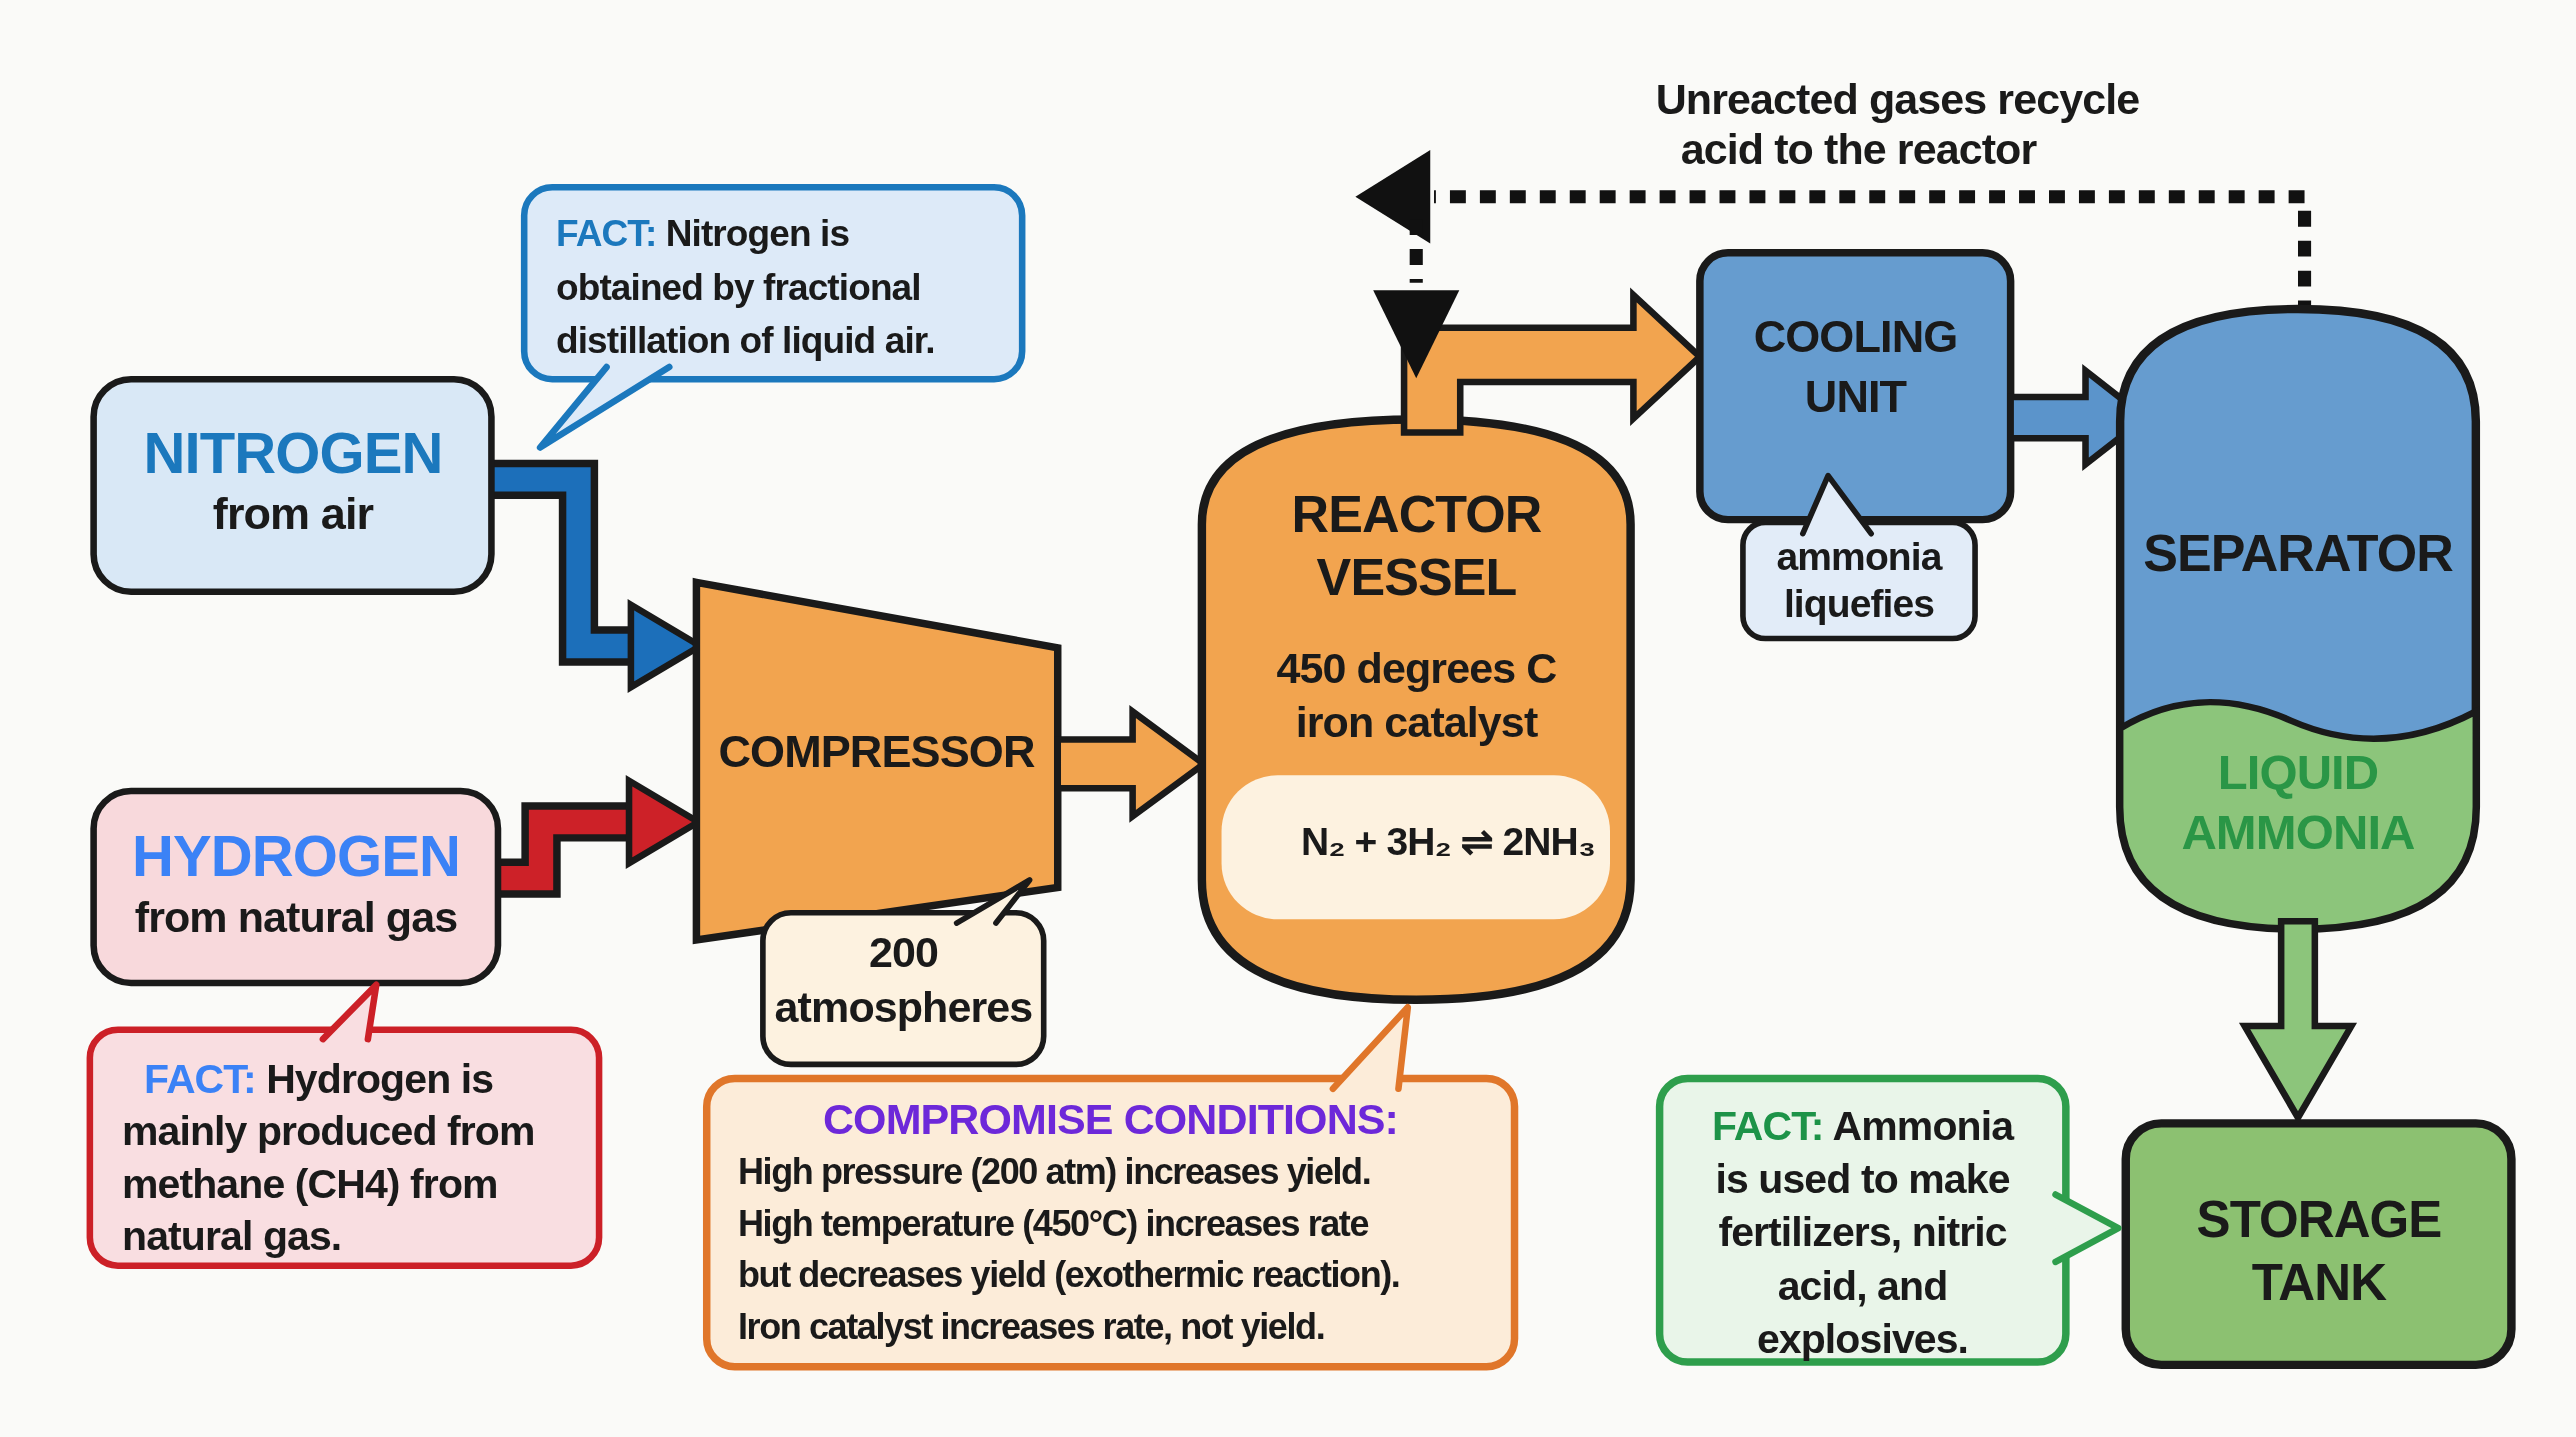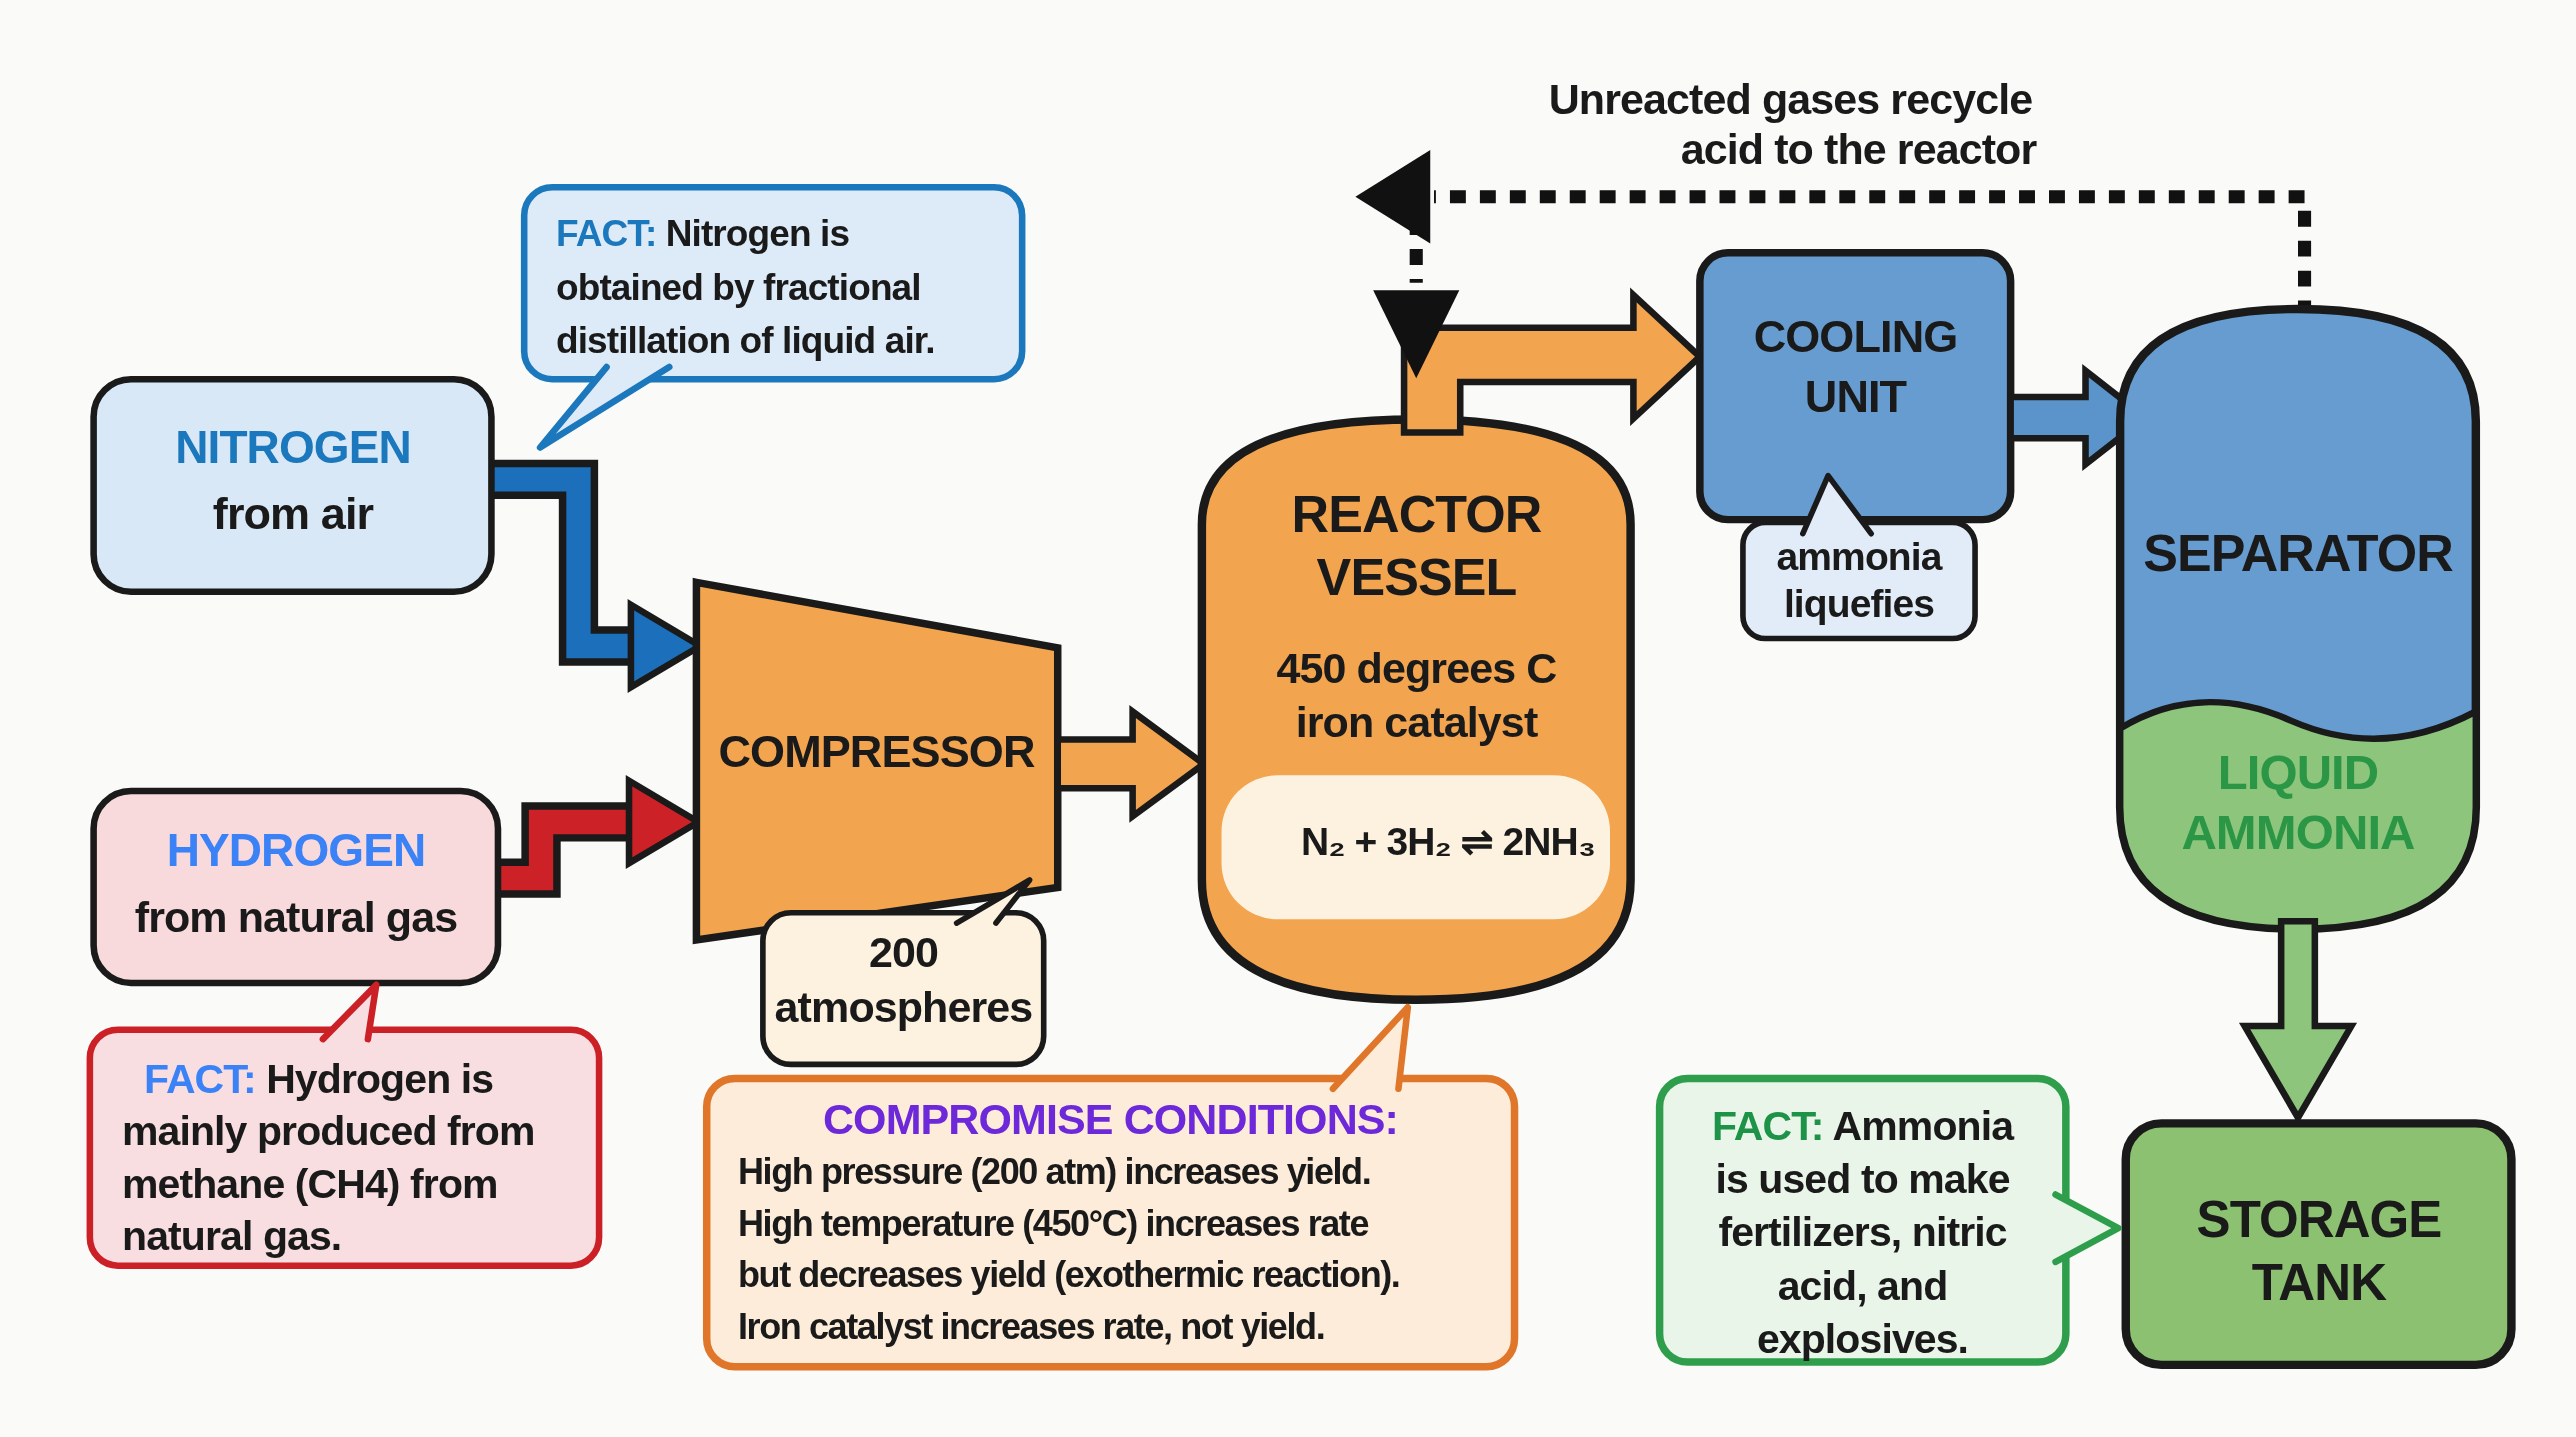--- a/index.html
+++ b/index.html
@@ -18,21 +18,21 @@
     white-space:nowrap;
     line-height:1.05;
     letter-spacing:-0.9px;
   }
   .c{text-align:center;}
   .blue{color:#1b78bd;}
   .red{color:#3b82f6;}
   .green{color:#1d9348;}
   .orange{color:#6d28d9;}
   .liqgreen{color:#2a9646;}
-  .f58{font-size:46px;} .f56{font-size:52px;} .f54{font-size:51px;}
+  .f58{font-size:58px;} .f56{font-size:52px;} .f54{font-size:51px;}
   .f52{font-size:49px;} .f48{font-size:45px;} .f46{font-size:43px;}
   .f44{font-size:41px;} .f42{font-size:39px;} .f40{font-size:37px;}
   .f38{font-size:36px;letter-spacing:-1.4px;}
 </style>
 </head>
 <body>
 
 <div class="stage">
 
   <svg class="shapes" width="2576" height="1438" viewBox="0 0 2752 1536">
@@ -91,21 +91,21 @@
 
     <rect x="2271" y="1200" width="412" height="258" rx="38" fill="#8cc171" stroke="#1a1a1a" stroke-width="9"></rect>
 
     <rect x="1773" y="1152" width="434" height="303" rx="30" fill="#e9f5e9" stroke="#2e9e4c" stroke-width="8"></rect>
     <path d="M2196,1276 L2263,1312 L2196,1348" fill="#e9f5e9" stroke="#2e9e4c" stroke-width="7" stroke-linejoin="round" stroke-linecap="round"></path>
 
     <rect x="755" y="1152" width="863" height="308" rx="30" fill="#fcecd9" stroke="#e0762a" stroke-width="8"></rect>
     <path d="M1424,1163 L1504,1076 L1494,1163" fill="#fcecd9" stroke="#e0762a" stroke-width="7" stroke-linejoin="round" stroke-linecap="round"></path>
   </svg>
 
-  <div class="t c f46" style="left:1416px;top:77px;width:749px;">Unreacted gases recycle</div>
+  <div class="t c f46" style="left:1523px;top:77px;width:749px;">Unreacted gases recycle</div>
   <div class="t c f46" style="left:1484px;top:127px;width:749px;">acid to the reactor</div>
 
   <div class="t c f58 blue" style="left:94px;top:423px;width:398px;">NITROGEN</div>
   <div class="t c f48" style="left:94px;top:490px;width:398px;">from air</div>
 
   <div class="t f40" style="left:556px;top:215px;">
     <span class="blue">FACT:</span>
     <span>Nitrogen is</span>
   </div>
   <div class="t f40" style="left:556px;top:269px;">obtained by fractional</div>

